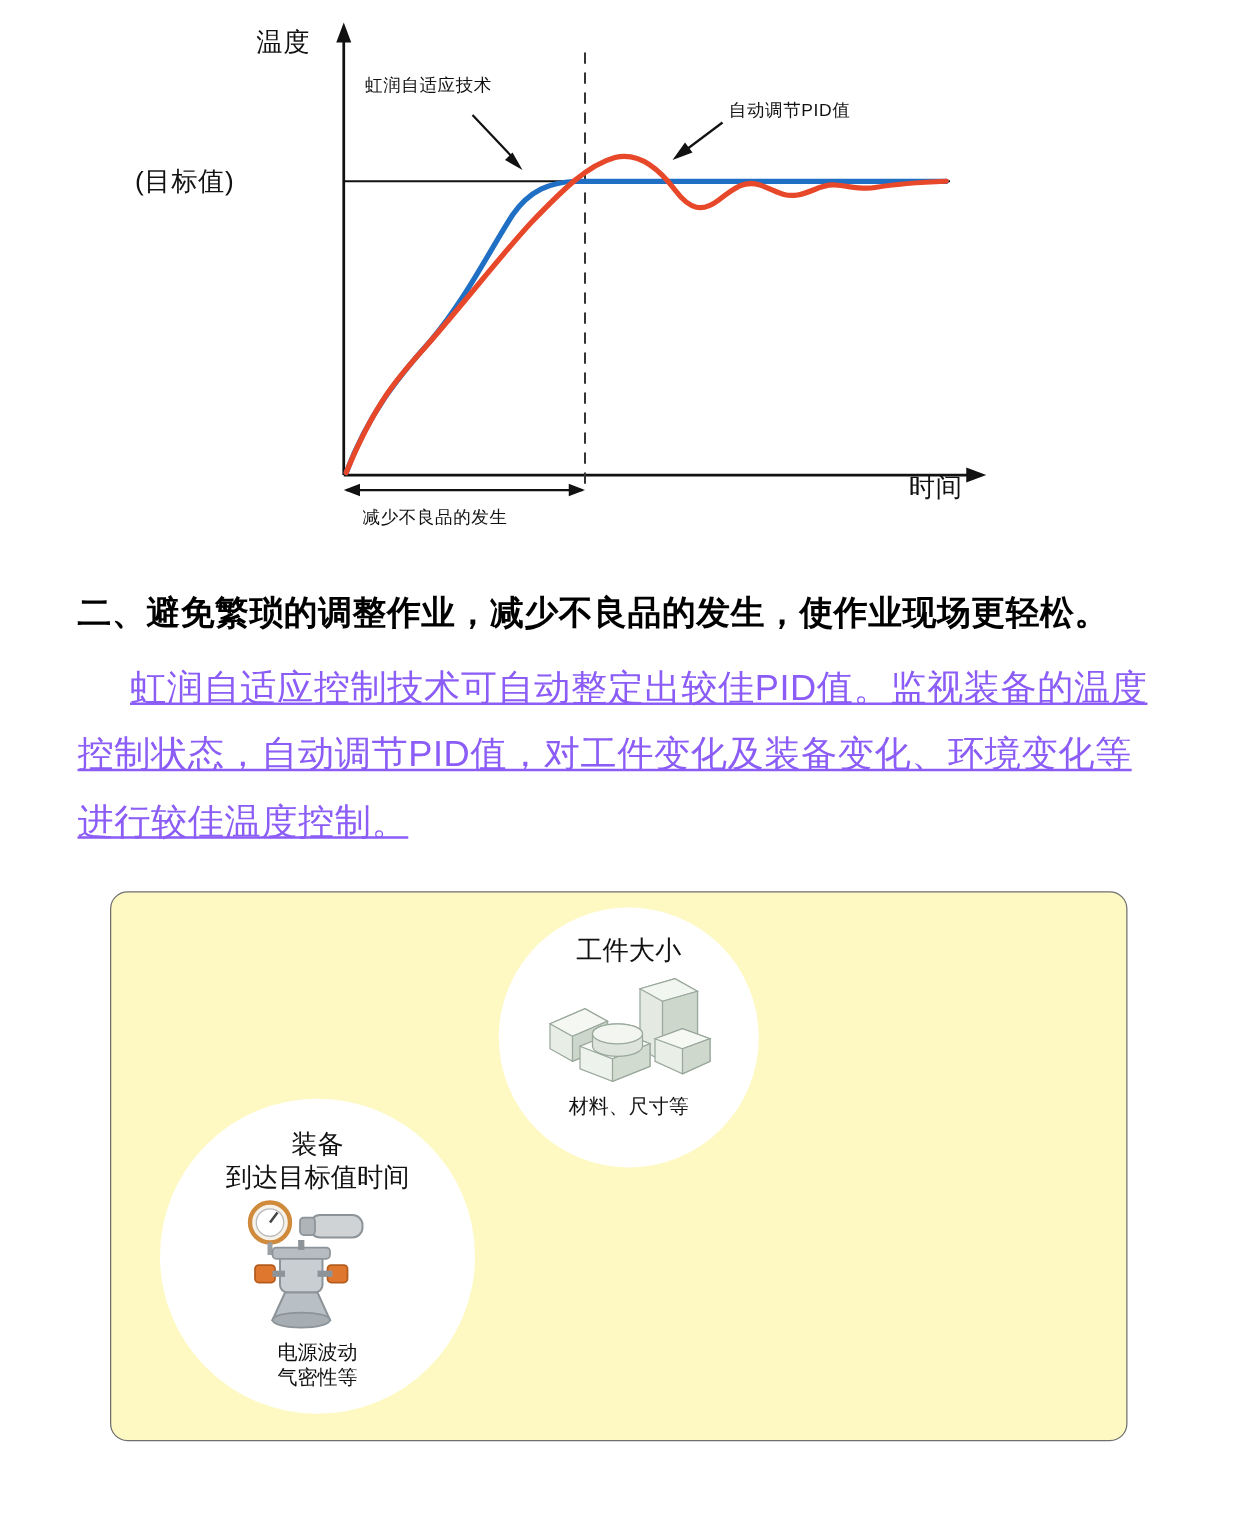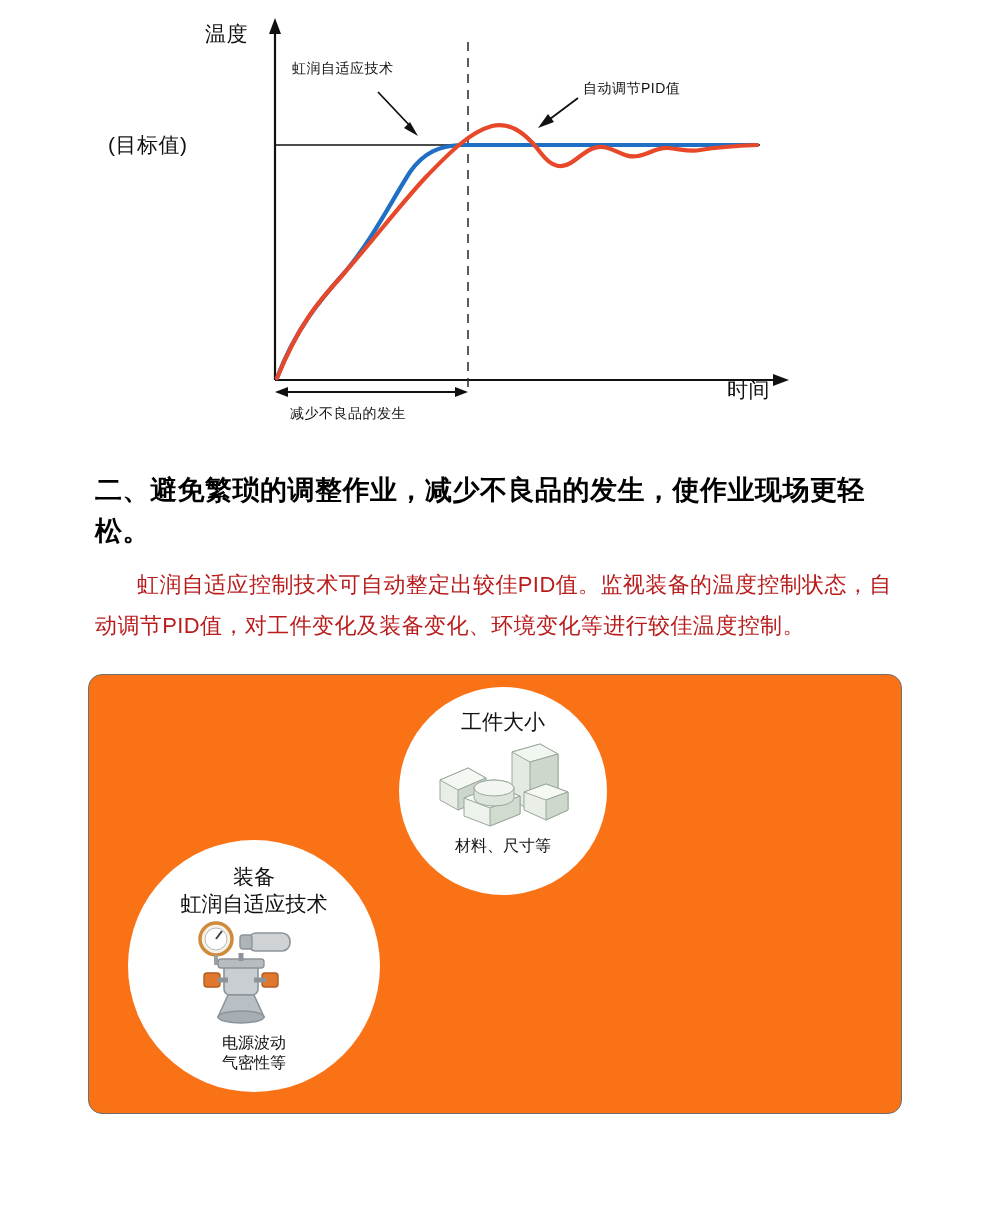--- a/index.html
+++ b/index.html
@@ -39,49 +39,50 @@
   }
   .lbl-temp      { left: 205px; top: 20px; }
   .lbl-target    { left: 108px; top: 131px; }
   .lbl-time      { left: 727px; top: 376px; }
   .lbl-hr        { left: 292px; top: 60px; }
   .lbl-pid       { left: 583px; top: 80px; }
   .lbl-reach     { left: 290px; top: 405px; }
 
   
   .section {
-    padding: 0 95px;
+    padding: 0 62px;
   }
   h2.section-heading {
     font-size: 27px;
     font-weight: bold;
     line-height: 1.5;
     margin: 0 0 14px 0;
     letter-spacing: 0.5px;
     color: #000;
   }
   p.section-paragraph {
-    font-size: 22px;
+    font-size: 29px;
     line-height: 1.85;
     margin: 0;
     text-indent: 42px;
-    color: #b91c1c;
+    color: #8b5cf6;
     letter-spacing: 0.4px;
+    text-decoration: underline;
   }
 
   
   .panel-wrap {
     margin-top: 28px;
     padding: 0 88px;
   }
   .panel {
     position: relative;
     width: 814px;
     height: 440px;
-    background: #f97316;
+    background: #fef9c3;
     border: 1px solid #6f6f6f;
     border-radius: 14px;
     box-sizing: border-box;
   }
   .bubble {
     position: absolute;
     background: #ffffff;
     border-radius: 50%;
     display: flex;
     flex-direction: column;
@@ -198,21 +199,21 @@
           <polygon points="96,56 118,48 140,56 140,74 118,84 96,74" fill="#e9efe7" stroke="#9aa89c" stroke-width="1"></polygon>
           <polygon points="96,56 118,48 140,56 118,64" fill="#f5f8f3" stroke="#9aa89c" stroke-width="1"></polygon>
           <polygon points="118,64 140,56 140,74 118,84" fill="#cfd8cd" stroke="#9aa89c" stroke-width="1"></polygon>
         </svg>
       </div>
       <div class="b-caption">材料、尺寸等</div>
     </div>
 
     <div class="bubble bubble-equip">
       <div class="b-title">装备
-虹润自适应技术</div>
+到达目标值时间</div>
       <div class="bubble-art">
         <svg width="132" height="112" viewBox="0 0 132 112">
 
           <circle cx="28" cy="22" r="16" fill="#f6f2ea" stroke="#d08a3c" stroke-width="3.5"></circle>
           <circle cx="28" cy="22" r="11" fill="#ffffff" stroke="#b8b8b8" stroke-width="1"></circle>
           <line x1="28" y1="22" x2="34" y2="14" stroke="#444" stroke-width="2"></line>
           <line x1="28" y1="38" x2="28" y2="48" stroke="#9aa0a6" stroke-width="4"></line>
 
           <rect x="60" y="16" width="42" height="18" rx="8" fill="#cfd3d6" stroke="#8d9499" stroke-width="1.6"></rect>
           <rect x="52" y="18" width="12" height="14" rx="3" fill="#aeb4b8" stroke="#8d9499" stroke-width="1.4"></rect>

